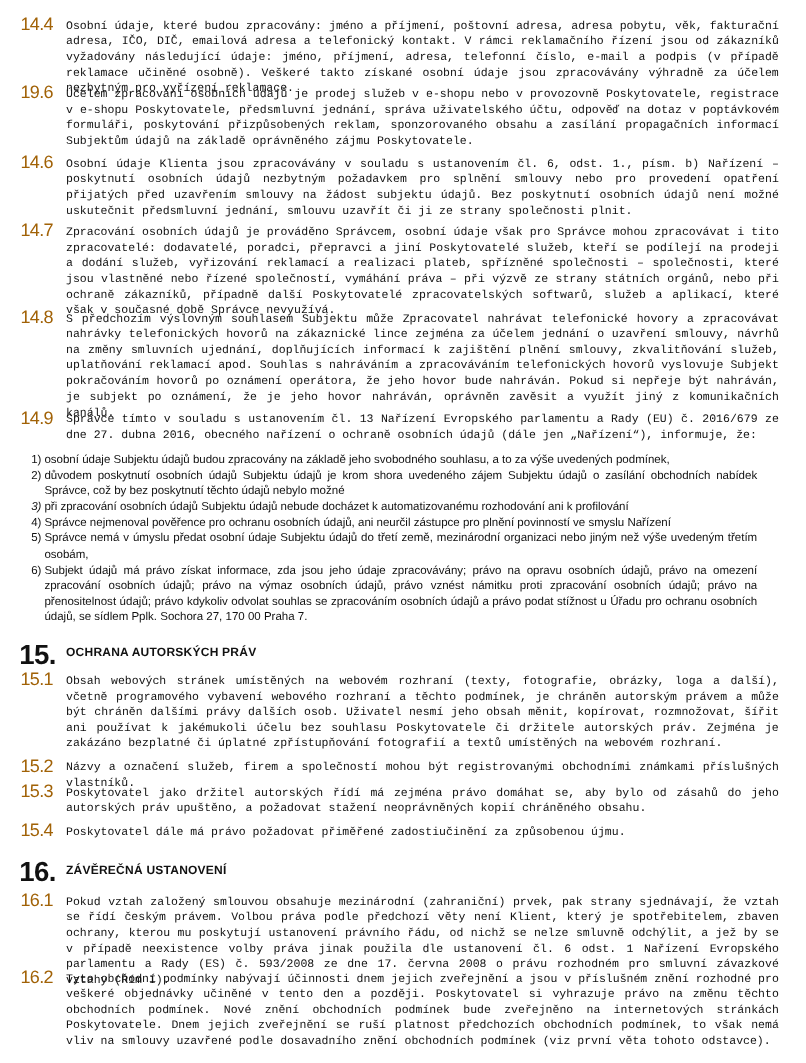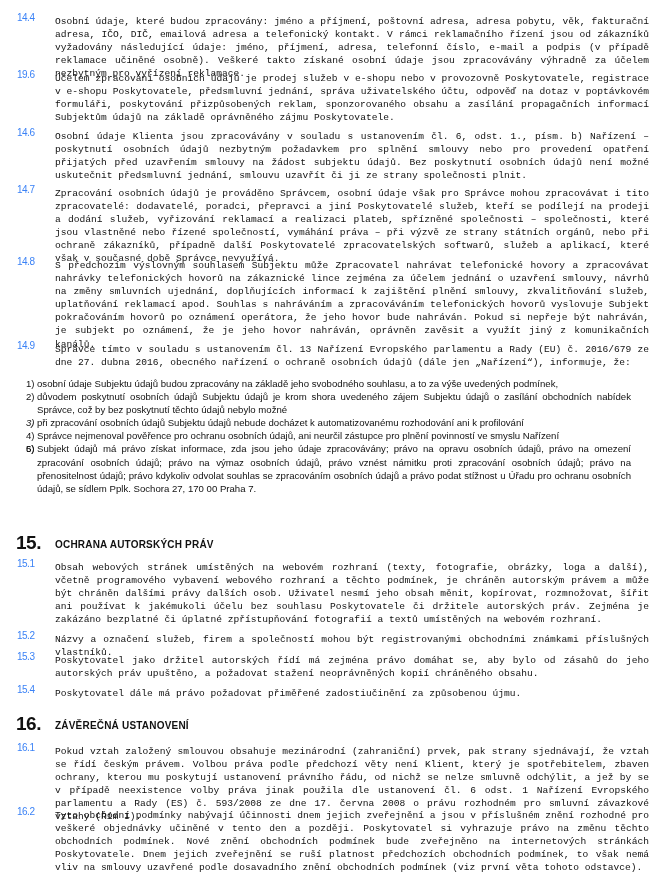--- a/index.html
+++ b/index.html
@@ -17,44 +17,44 @@
     }
     .para {
       position: absolute;
       left: 0;
       width: 672px;
     }
     .num {
       position: absolute;
       left: 17px;
       top: -3px;
-      font-size: 10px;
+      font-size: 15px;
       letter-spacing: -0.5px;
-      color: #3b82f6;
+      color: #a16207;
     }
     .text {
       position: absolute;
       left: 55px;
       width: 594px;
       font-size: 9.6px;
       line-height: 13.1px;
       text-align: justify;
       letter-spacing: 0px;
       font-family: Liberation Mono, monospace;
     }
     .heading {
       position: absolute;
       left: 0;
       width: 672px;
     }
     .heading .hnum {
       position: absolute;
       left: 16px;
       top: -6px;
-      font-size: 19px;
+      font-size: 23px;
       font-weight: bold;
       letter-spacing: -0.5px;
     }
     .heading .htitle {
       position: absolute;
       left: 55px;
       top: 1px;
       font-size: 10px;
       font-weight: bold;
       letter-spacing: 0.2px;
@@ -131,20 +131,21 @@
     <div class="li">
       <span class="lnum italic">3)</span>
       <div class="ltext">při zpracování osobních údajů Subjektu údajů nebude docházet k automatizovanému rozhodování ani k profilování</div>
     </div>
     <div class="li">
       <span class="lnum">4)</span>
       <div class="ltext">Správce nejmenoval pověřence pro ochranu osobních údajů, ani neurčil zástupce pro plnění povinností ve smyslu Nařízení</div>
     </div>
     <div class="li">
       <span class="lnum">5)</span>
+      <div class="ltext">Správce nemá v úmyslu předat osobní údaje Subjektu údajů do třetí země, mezinárodní organizaci nebo jiným než výše uvedeným třetím osobám,</div>
     </div>
     <div class="li">
       <span class="lnum">6)</span>
       <div class="ltext">Subjekt údajů má právo získat informace, zda jsou jeho údaje zpracovávány; právo na opravu osobních údajů, právo na omezení zpracování osobních údajů; právo na výmaz osobních údajů, právo vznést námitku proti zpracování osobních údajů; právo na přenositelnost údajů; právo kdykoliv odvolat souhlas se zpracováním osobních údajů a právo podat stížnost u Úřadu pro ochranu osobních údajů, se sídlem Pplk. Sochora 27, 170 00 Praha 7.</div>
     </div>
   </div>
 
   <div class="heading" style="top:538px;">
     <span class="hnum">15.</span>
     <span class="htitle">OCHRANA AUTORSKÝCH PRÁV</span>

